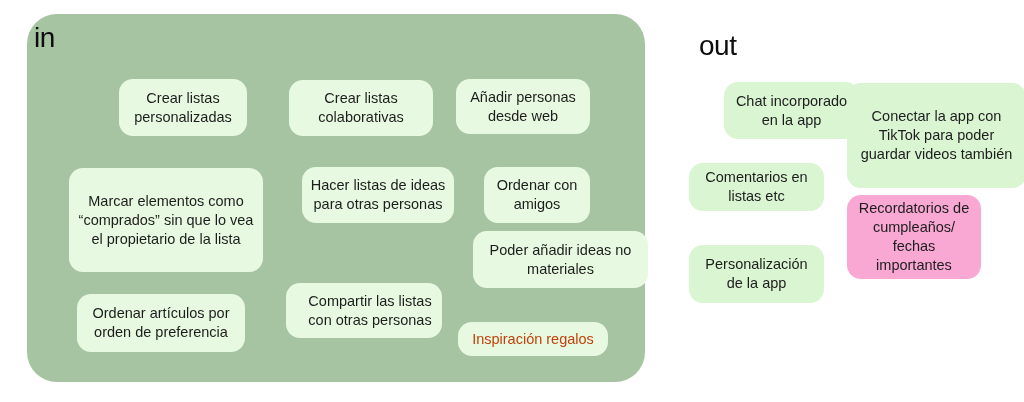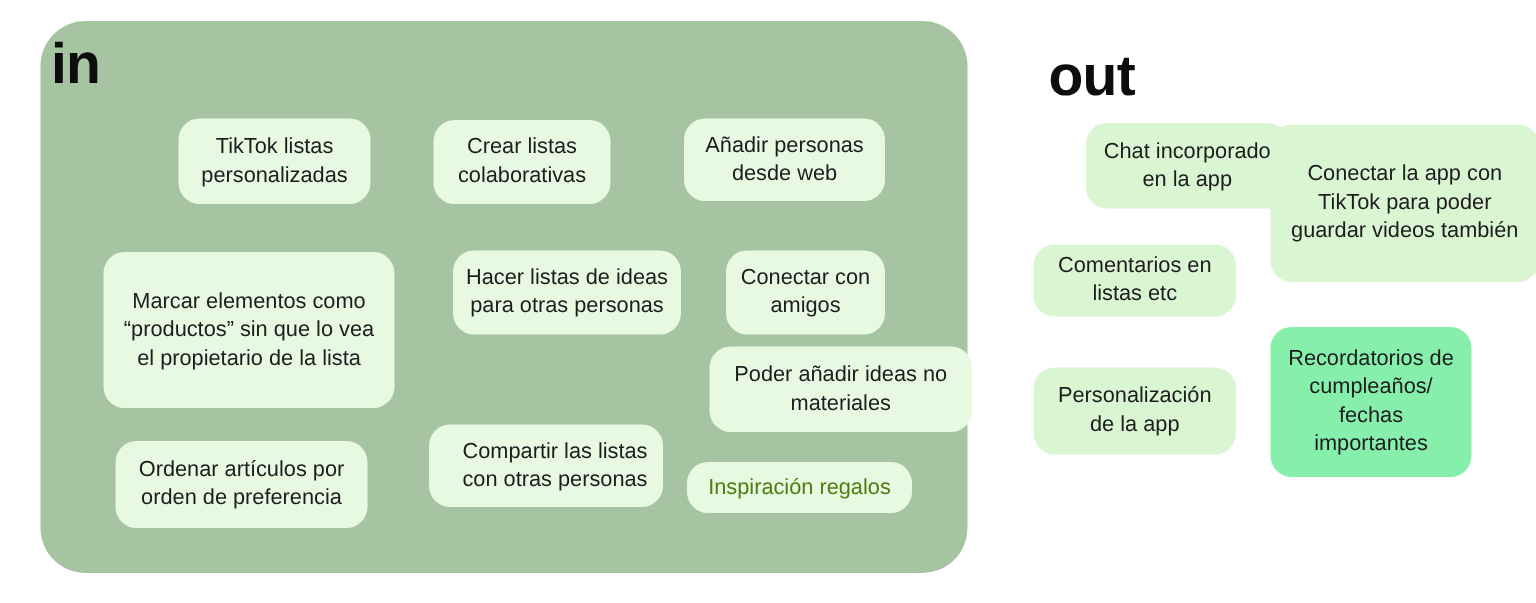--- a/index.html
+++ b/index.html
@@ -12,22 +12,22 @@
     font-family: "Liberation Sans", "DejaVu Sans", sans-serif;
   }
   #in-container {
     position: absolute;
     left: 27px; top: 14px;
     width: 618px; height: 368px;
     border-radius: 30px;
   }
   .section-label {
     position: absolute;
-    font-size: 38px;
-    font-weight: 700;
+    font-size: 28px;
+    font-weight: 400;
     letter-spacing: -0.5px;
     color: #0d0d0d;
     line-height: 1;
   }
   #in-label  { left: 34px;  top: 24px; }
   #out-label { left: 699px; top: 32px; }
   .note {
     position: absolute;
     box-sizing: border-box;
     display: flex;
@@ -42,29 +42,29 @@
   }
 </style>
 </head>
 <body>
 
 <div id="canvas" style="background: rgb(255, 255, 255);">
   <div id="in-container" style="background: rgb(166, 195, 162);"></div>
   <div id="in-label" class="section-label" style="color: rgb(13, 13, 13);">in</div>
   <div id="out-label" class="section-label" style="color: rgb(13, 13, 13);">out</div>
   <div id="note-layer">
-      <div class="note" style="left: 119px; top: 79px; width: 128px; height: 57px; background: rgb(231, 250, 225); color: rgb(29, 29, 29);">TikTok listas personalizadas</div>
-      <div class="note" style="left: 289px; top: 80px; width: 118px; height: 56px; background: rgb(231, 250, 225); color: rgb(29, 29, 29);">Crear listas colaborativas</div>
+      <div class="note" style="left: 119px; top: 79px; width: 128px; height: 57px; background: rgb(231, 250, 225); color: rgb(29, 29, 29);">Crear listas personalizadas</div>
+      <div class="note" style="left: 289px; top: 80px; width: 144px; height: 56px; background: rgb(231, 250, 225); color: rgb(29, 29, 29);">Crear listas colaborativas</div>
       <div class="note" style="left: 456px; top: 79px; width: 134px; height: 55px; background: rgb(231, 250, 225); color: rgb(29, 29, 29);">Añadir personas desde web</div>
-      <div class="note" style="left: 69px; top: 168px; width: 194px; height: 104px; background: rgb(231, 250, 225); color: rgb(29, 29, 29);">Marcar elementos como “productos” sin que lo vea el propietario de la lista</div>
+      <div class="note" style="left: 69px; top: 168px; width: 194px; height: 104px; background: rgb(231, 250, 225); color: rgb(29, 29, 29);">Marcar elementos como “comprados” sin que lo vea el propietario de la lista</div>
       <div class="note" style="left: 302px; top: 167px; width: 152px; height: 56px; background: rgb(231, 250, 225); color: rgb(29, 29, 29);">Hacer listas de ideas para otras personas</div>
-      <div class="note" style="left: 484px; top: 167px; width: 106px; height: 56px; background: rgb(231, 250, 225); color: rgb(29, 29, 29);">Conectar con amigos</div>
+      <div class="note" style="left: 484px; top: 167px; width: 106px; height: 56px; background: rgb(231, 250, 225); color: rgb(29, 29, 29);">Ordenar con amigos</div>
       <div class="note" style="left: 77px; top: 294px; width: 168px; height: 58px; background: rgb(231, 250, 225); color: rgb(29, 29, 29);">Ordenar artículos por orden de preferencia</div>
       <div class="note" style="left: 286px; top: 283px; width: 156px; height: 55px; background: rgb(231, 250, 225); color: rgb(29, 29, 29); padding-left: 20px;">Compartir las listas con otras personas</div>
       <div class="note" style="left: 473px; top: 231px; width: 175px; height: 57px; background: rgb(231, 250, 225); color: rgb(29, 29, 29);">Poder añadir ideas no materiales</div>
-      <div class="note" style="left: 458px; top: 308px; width: 150px; height: 34px; background: rgb(231, 250, 225); color: #4d7c0f;">Inspiración regalos</div>
+      <div class="note" style="left: 458px; top: 322px; width: 150px; height: 34px; background: rgb(231, 250, 225); color: #c2410c;">Inspiración regalos</div>
       <div class="note" style="left: 689px; top: 82px; width: 135px; height: 57px; background: rgb(217, 245, 210); color: rgb(29, 29, 29); margin-left: 35px;">Chat incorporado en la app</div>
       <div class="note" style="left: 689px; top: 163px; width: 135px; height: 48px; background: rgb(217, 245, 210); color: rgb(29, 29, 29);">Comentarios en listas etc</div>
       <div class="note" style="left: 689px; top: 245px; width: 135px; height: 58px; background: rgb(217, 245, 210); color: rgb(29, 29, 29);">Personalización de la app</div>
       <div class="note" style="left: 847px; top: 83px; width: 179px; height: 105px; background: rgb(217, 245, 210); color: rgb(29, 29, 29);">Conectar la app con TikTok para poder guardar videos también</div>
-      <div class="note" style="left: 847px; top: 218px; width: 134px; height: 100px; background: #86efac; color: rgb(29, 29, 29);">Recordatorios de cumpleaños/ fechas importantes</div>
+      <div class="note" style="left: 847px; top: 195px; width: 134px; height: 84px; background: #f9a8d4; color: rgb(29, 29, 29);">Recordatorios de cumpleaños/ fechas importantes</div>
     </div>
 </div>
 
 </body></html>

